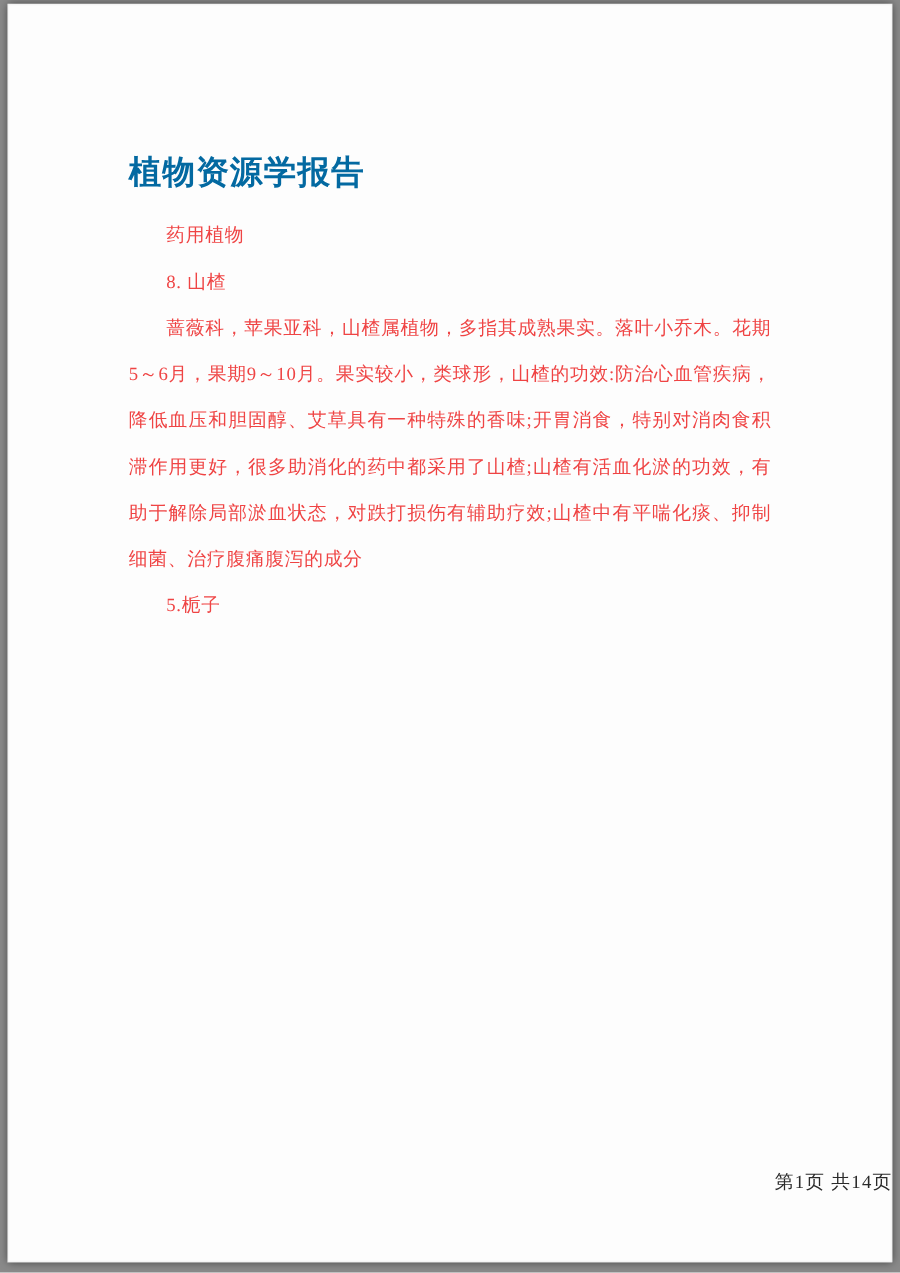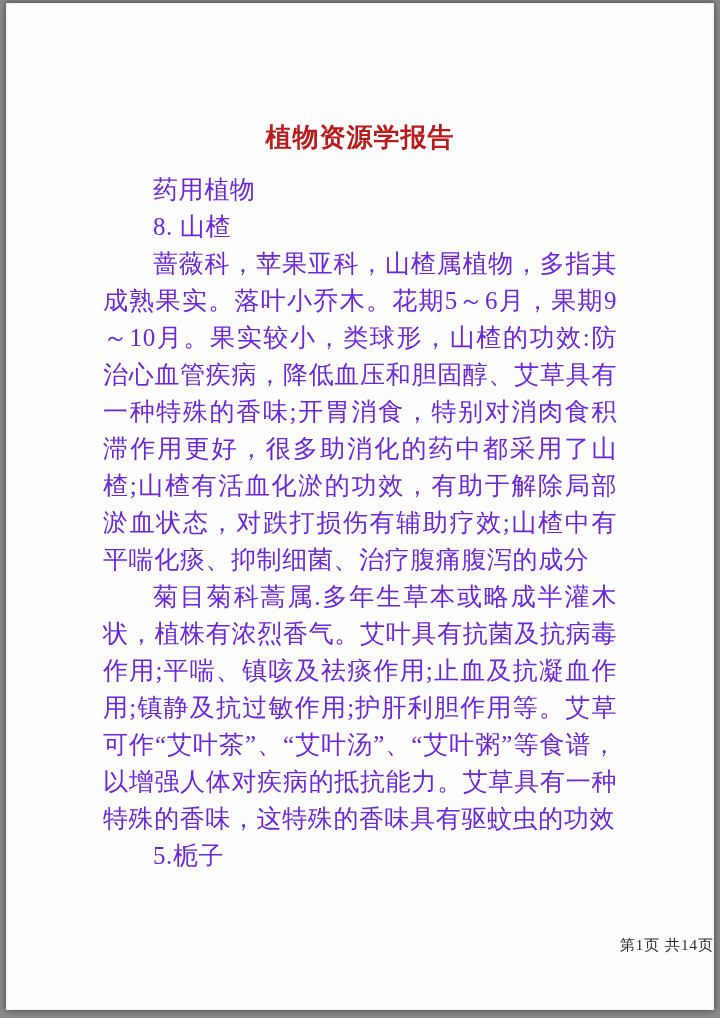--- a/index.html
+++ b/index.html
@@ -25,29 +25,29 @@
   }
   .content {
     position: absolute;
     left: 97px;
     right: 97px;
     top: 118px;
   }
   .title {
     font-size: 26px;
     font-weight: bold;
-    color: #b91c1c;
-    text-align: center;
+    color: #0369a1;
+    text-align: left;
     margin: 0 0 16px 0;
     line-height: 34px;
     letter-spacing: 1px;
   }
   .para {
-    font-size: 25px;
-    color: #6d28d9;
+    font-size: 15px;
+    color: #ef4444;
     line-height: 37px;
     margin: 0;
     text-indent: 2em;
     text-align: justify;
     text-align-last: left;
     letter-spacing: 0.6px;
     word-break: break-all;
   }
   .footer {
     position: absolute;
@@ -62,17 +62,16 @@
 </style>
 </head>
 <body>
 
 <div class="page">
   <div class="content">
     <h1 class="title">植物资源学报告</h1>
     <p class="para">药用植物</p>
     <p class="para">8. 山楂</p>
     <p class="para">蔷薇科，苹果亚科，山楂属植物，多指其成熟果实。落叶小乔木。花期5～6月，果期9～10月。果实较小，类球形，山楂的功效:防治心血管疾病，降低血压和胆固醇、艾草具有一种特殊的香味;开胃消食，特别对消肉食积滞作用更好，很多助消化的药中都采用了山楂;山楂有活血化淤的功效，有助于解除局部淤血状态，对跌打损伤有辅助疗效;山楂中有平喘化痰、抑制细菌、治疗腹痛腹泻的成分</p>
-    <p class="para">菊目菊科蒿属.多年生草本或略成半灌木状，植株有浓烈香气。艾叶具有抗菌及抗病毒作用;平喘、镇咳及祛痰作用;止血及抗凝血作用;镇静及抗过敏作用;护肝利胆作用等。艾草可作“艾叶茶”、“艾叶汤”、“艾叶粥”等食谱，以增强人体对疾病的抵抗能力。艾草具有一种特殊的香味，这特殊的香味具有驱蚊虫的功效</p>
     <p class="para">5.栀子</p>
   </div>
   <div class="footer">第1页 共14页</div>
 </div>
 
 </body></html>

